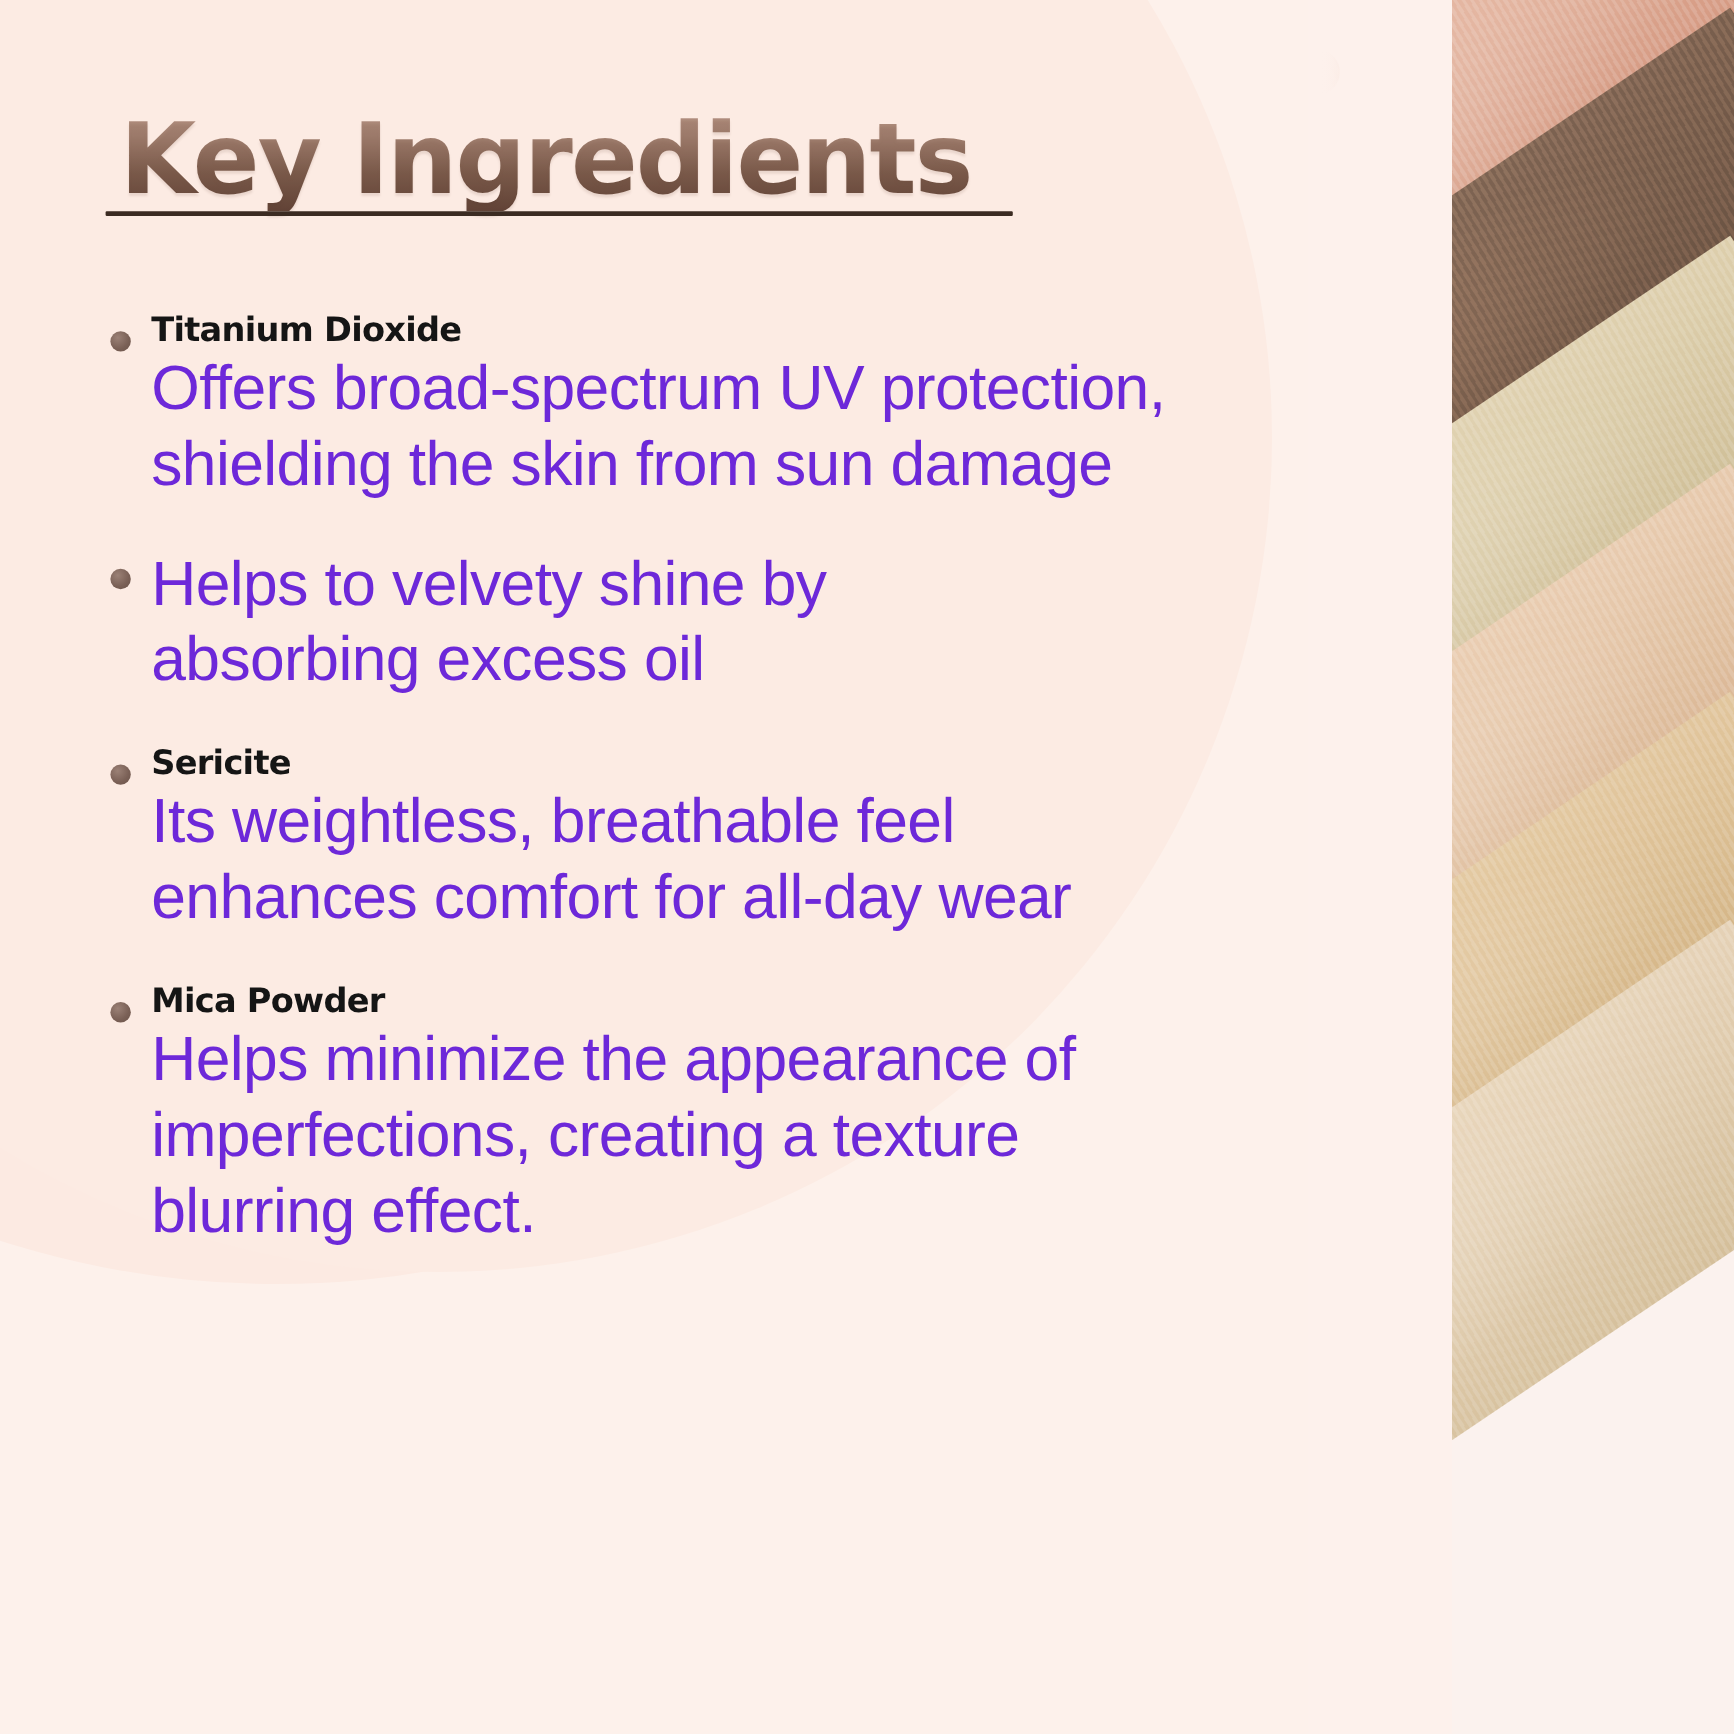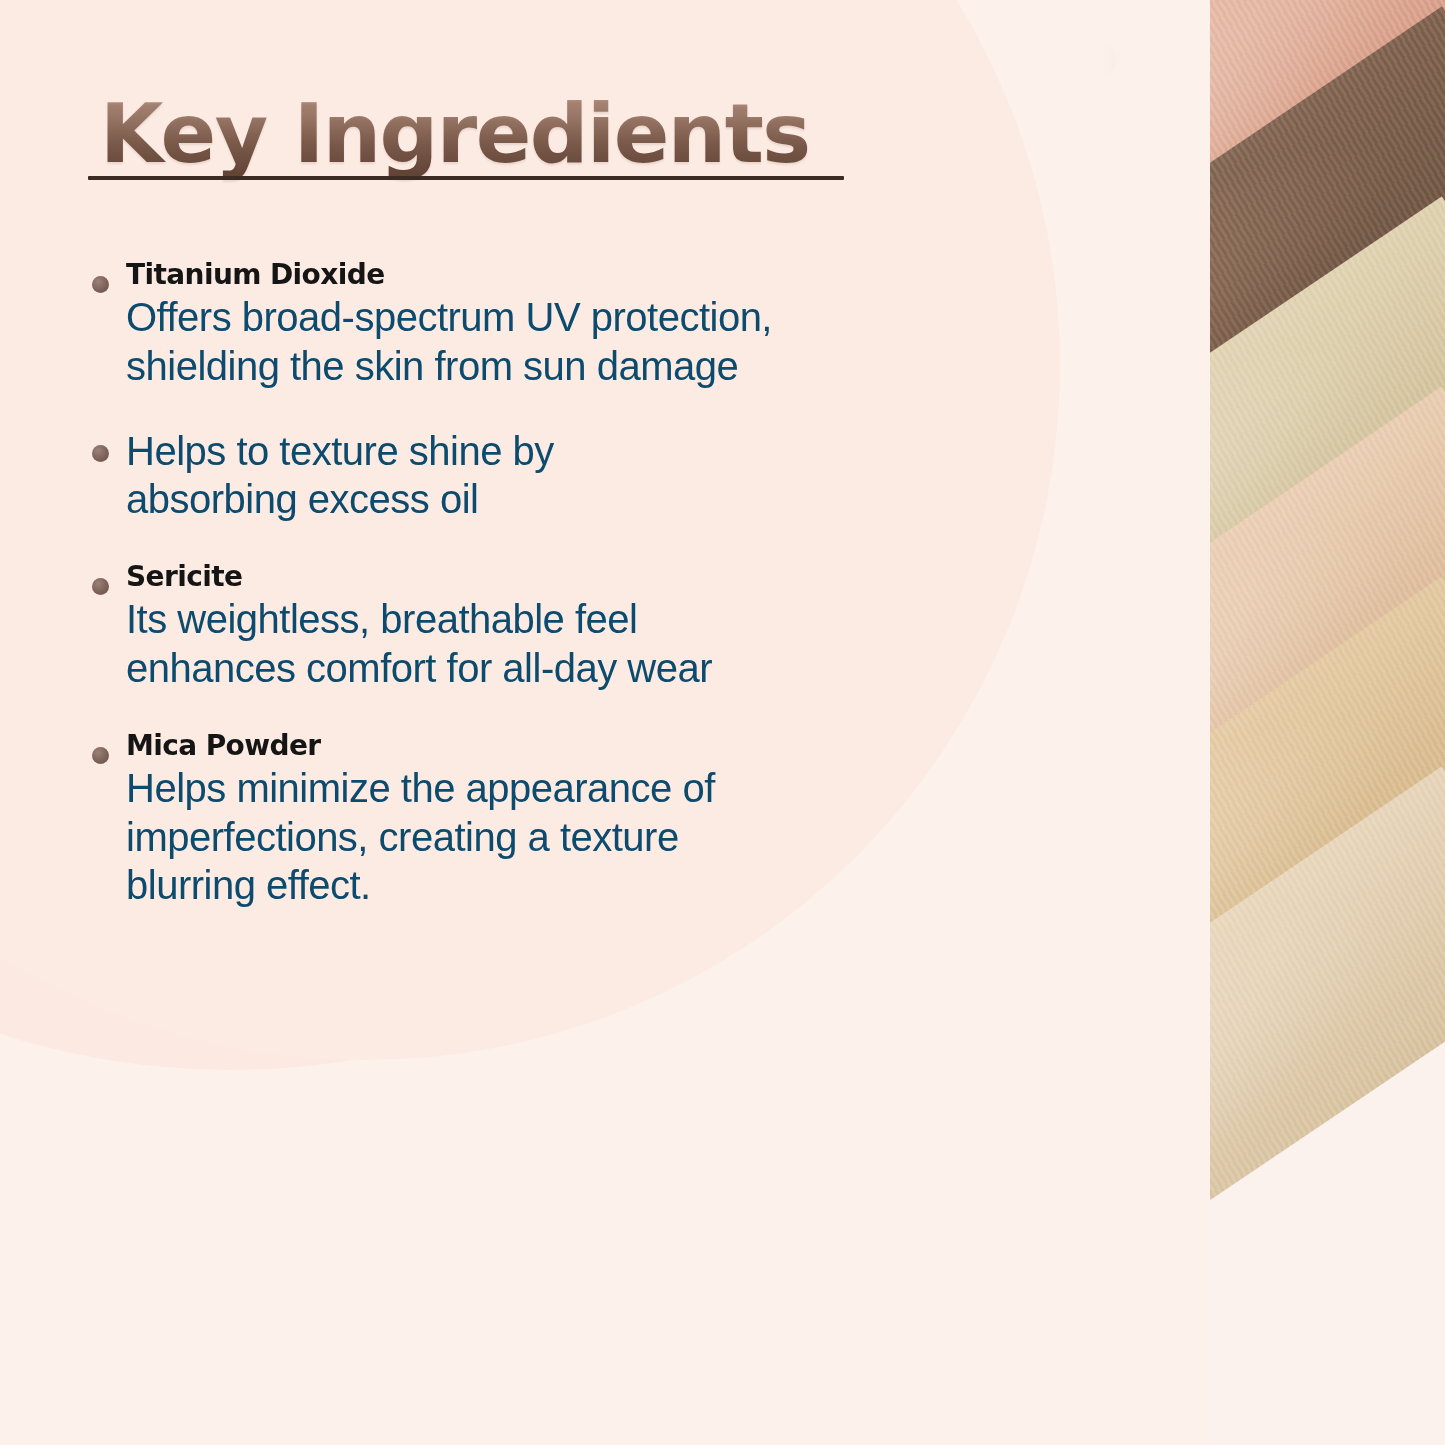--- a/index.html
+++ b/index.html
@@ -121,25 +121,25 @@
     font-size: 28px;
     font-weight: 700;
     letter-spacing: -0.6px;
     line-height: 1.18;
     color: #151515;
   }
   .item-desc {
     display: block;
     margin-top: 2px;
     font-family: "Liberation Sans", sans-serif;
-    font-size: 40px;
+    font-size: 52px;
     font-weight: 400;
     line-height: 1.22;
     letter-spacing: -0.5px;
-    color: #0c4a6e;
+    color: #6d28d9;
     white-space: pre-line;
   }
 
   
   .photo {
     position: absolute;
     right: 0;
     top: 0;
     width: 355px;
     height: 1445px;
@@ -230,21 +230,21 @@
 
       <li class="item">
         <span class="bullet"></span>
         <span class="item-title">Titanium Dioxide</span>
         <span class="item-desc">Offers broad-spectrum UV protection,
 shielding the skin from sun damage</span>
       </li>
 
       <li class="item">
         <span class="bullet"></span>
-        <span class="item-desc">Helps to texture shine by
+        <span class="item-desc">Helps to velvety shine by
 absorbing excess oil</span>
       </li>
 
 
       <li class="item">
         <span class="bullet"></span>
         <span class="item-title">Sericite</span>
         <span class="item-desc">Its weightless, breathable feel
 enhances comfort for all-day wear</span>
       </li>

